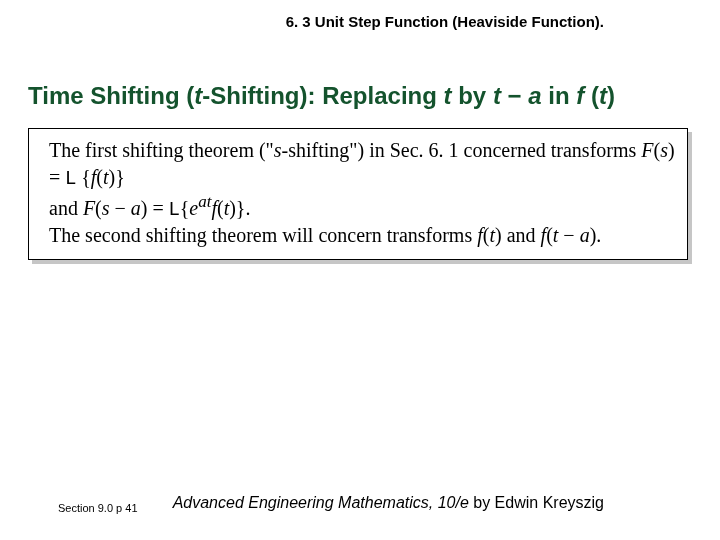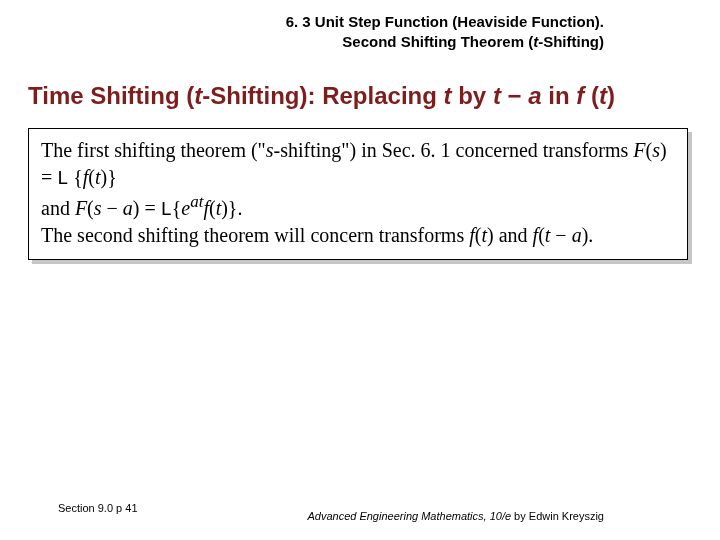--- a/index.html
+++ b/index.html
@@ -26,78 +26,75 @@
     font-size: 15px;
     color: #000;
     line-height: 1.35;
   }
   .title {
     position: absolute;
     top: 82px;
     left: 28px;
     font-size: 24px;
     font-weight: bold;
-    color: #7f1d1d;
+    color: #14532d;
   }
   .title .ital { font-style: italic; }
   .shadow-box {
     position: absolute;
     top: 132px;
     left: 32px;
     width: 660px;
     background: #c6c6c6;
   }
   .body-box {
     position: relative;
     top: -4px;
     left: -4px;
     width: 660px;
     box-sizing: border-box;
     background: #fff;
     border: 1px solid #000;
-    padding: 8px 12px 10px 12px;
+    padding: 8px 12px 10px 20px;
     font-family: "Book Antiqua", Palatino, "Palatino Linotype", Georgia, serif;
     font-size: 20px;
     line-height: 1.35;
     color: #000;
   }
   .body-box .ital { font-style: italic; }
   .body-box .script {
     font-family: "Lucida Console", Consolas, monospace;
     font-size: 18px;
   }
   .body-box sup { font-size: 17px; font-style: italic; }
   .footer-left {
     position: absolute;
     bottom: 26px;
     left: 58px;
     font-size: 11px;
     color: #000;
   }
   .footer-right {
     position: absolute;
-    bottom: 16px;
+    bottom: 26px;
     right: 30px;
     text-align: left;
-    font-size: 11px;
+    font-size: 16px;
     color: #000;
     line-height: 1.35;
   }
   .footer-right .bookname { font-style: italic; }
 </style>
 </head>
 <body>
 
 <div class="slide">
 
   <div class="header">
     <div>6. 3 Unit Step Function (Heaviside Function).</div>
-    <div>
-      <span>Second Shifting Theorem (</span><span style="font-style:italic">t</span><span>-Shifting)</span>
-    </div>
   </div>
 
   <div class="title">
     <span>Time Shifting (</span><span class="ital">t</span><span>-Shifting):  Replacing </span><span class="ital">t</span><span> by </span><span class="ital">t</span><span> − </span><span class="ital">a</span><span> in </span><span class="ital">f</span><span> (</span><span class="ital">t</span><span>)</span>
   </div>
 
   <div class="shadow-box">
     <div class="body-box">
       <span>The first shifting theorem ("</span><span class="ital">s</span><span>-shifting") in Sec. 6. 1 concerned transforms </span><span class="ital">F</span><span>(</span><span class="ital">s</span><span>) = </span><span class="script">L</span><span> {</span><span class="ital">f</span><span>(</span><span class="ital">t</span><span>)}</span><br>
       <span>and </span><span class="ital">F</span><span>(</span><span class="ital">s</span><span> − </span><span class="ital">a</span><span>) = </span><span class="script">L</span><span>{</span><span class="ital">e</span><sup>at</sup><span class="ital">f</span><span>(</span><span class="ital">t</span><span>)}.</span><br>

